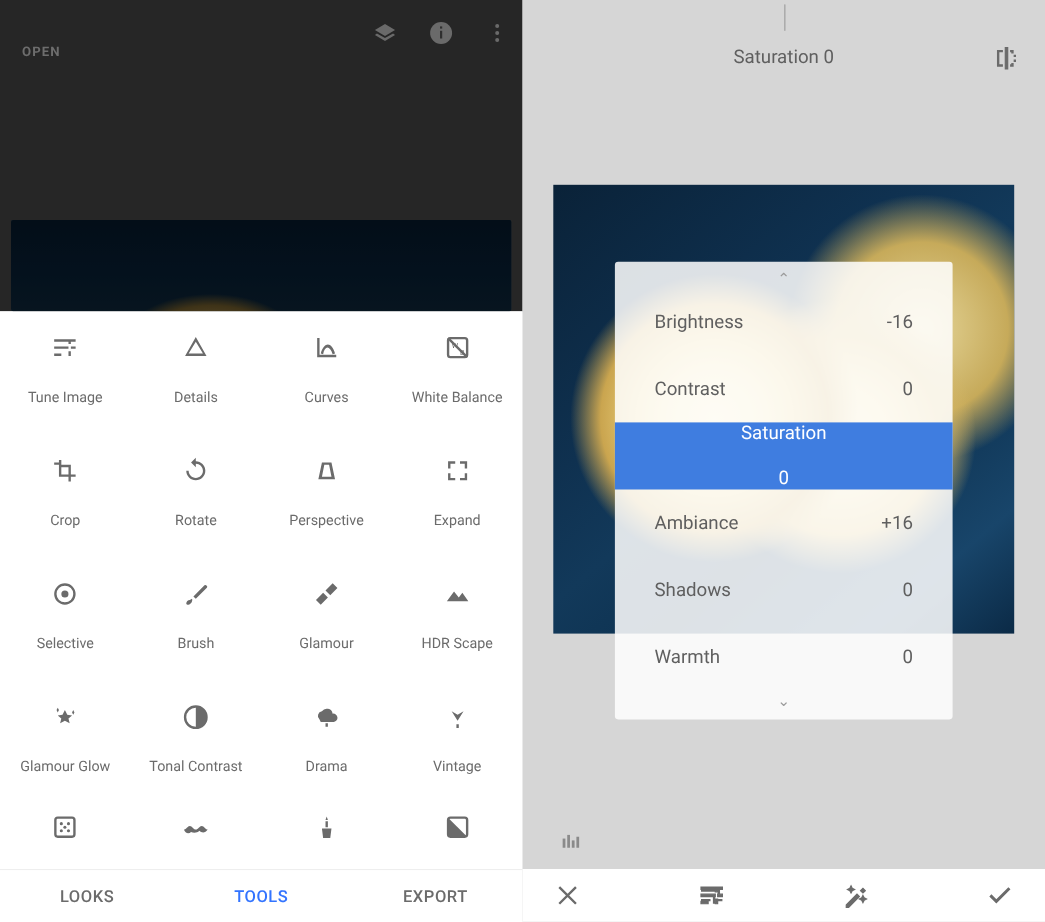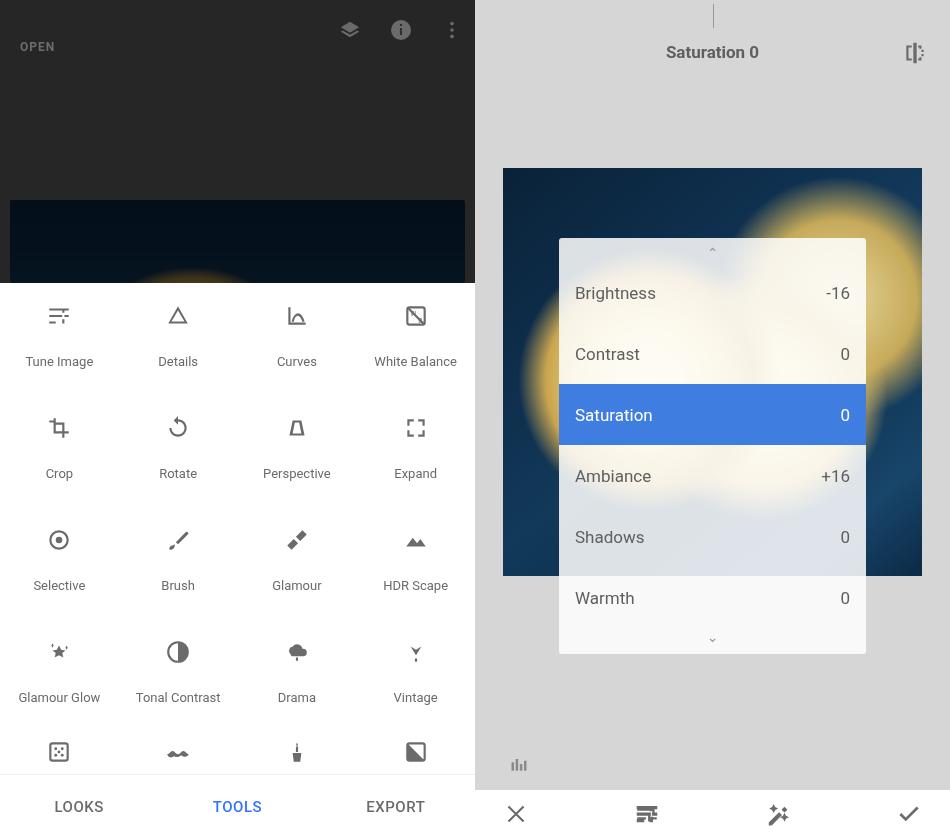--- a/index.html
+++ b/index.html
@@ -22,40 +22,40 @@
       linear-gradient(180deg,#072036,#0a2742 60%,#112f46 100%);
   }
   .left .photo-strip::after{content:"";position:absolute;inset:0;background:rgba(0,0,0,0.55);}
   .tools-sheet { position:absolute; top:283px; left:0; right:0; bottom:48px; background:#fff; overflow:hidden; }
   .tool-grid { display:grid; grid-template-columns: repeat(4, 1fr); }
   .tool-item { height:112px; display:flex; flex-direction:column; align-items:center; justify-content:flex-start; padding-top:18px; cursor:pointer; }
   .tool-item .tico { width:30px; height:30px; display:flex; align-items:center; justify-content:center; }
   .tool-item .tico svg { width:26px; height:26px; fill:#6b6b6b; }
   .tool-item .tlabel { margin-top:23px; font-size:13px; color:#6b6b6b; text-align:center; line-height:1.25; max-width:90px; }
   .row5 .tool-item { height:60px; padding-top:6px; }
-  .left .tabbar { position:absolute; left:0; right:0; bottom:0; height:64px; display:flex; background:#fff; border-top:1px solid #eee; }
+  .left .tabbar { position:absolute; left:0; right:0; bottom:0; height:48px; display:flex; background:#fff; border-top:1px solid #eee; }
   .left .tabbar .tab { flex:1; display:flex; align-items:center; justify-content:center; font-size:15px; font-weight:500; letter-spacing:0.5px; color:#6b6b6b; cursor:pointer; }
   .left .tabbar .tab.active { color:#3374ff;text-align:right; }
 
   
   .right .topline { position:absolute; top:4px; left:50%; width:1px; height:24px; background:#9a9a9a; }
-  .right .param-title { position:absolute; top:42px; left:0; right:0; text-align:center; color:#5f5f5f; font-size:17px;font-weight:bold; }
+  .right .param-title { position:absolute; top:42px; left:0; right:0; text-align:center; color:#5f5f5f; font-size:17px; }
   .right .compare-btn { position:absolute; top:36px; right:18px; width:34px; height:34px; display:flex; align-items:center; justify-content:center; cursor:pointer; }
   .right .compare-btn svg { width:26px; height:26px; fill:#6b6b6b; stroke:#6b6b6b; }
   .right .photo { position:absolute; top:168px; left:28px; right:28px; height:408px; overflow:hidden;
     background:
       radial-gradient(circle at 35% 52%, #f5e6b5 0%, #f0dd9c 12%, #e7cc79 20%, #caa54f 30%, transparent 38%),
       radial-gradient(circle at 62% 56%, #f2e3ad 0%, #ecd690 14%, #d6b765 26%, transparent 36%),
       radial-gradient(circle at 80% 32%, #e5d69a 0%, #c6aa5a 18%, transparent 28%),
       linear-gradient(140deg, #0a2238 0%, #0f3150 35%, #12395a 50%, #0e3352 65%, #18456a 85%, #0b2a46 100%);
   }
   .right .overlay { position:absolute; top:238px; left:84px; right:84px; background:rgba(255,255,255,0.86); border-radius:3px; padding:6px 0 8px 0; }
   .right .overlay .chev { height:18px; display:flex; justify-content:center; align-items:center; color:#9a9a9a; font-size:14px; }
-  .right .orow { height:61px; display:flex; align-items:center; justify-content:space-between; padding:0 16px; font-size:17px; color:#5f5f5f; }
-  .right .orow.sel { background:#3f7de0; color:#fff; }
+  .right .orow { height:61px; display:flex; align-items:center; justify-content:space-between; padding:0 36px; font-size:17px; color:#5f5f5f; }
+  .right .orow.sel { background:#3f7de0; color:#fff;flex-direction:column; }
   .right .histo { position:absolute; left:32px; bottom:60px; }
   .right .histo svg { width:24px; height:20px; fill:#8a8a8a; }
   .right .actionbar { position:absolute; left:0; right:0; bottom:0; height:48px; background:#fff; display:flex; align-items:center; justify-content:space-between; padding:0 18px; }
   .right .actionbar .abtn { width:46px; height:46px; display:flex; align-items:center; justify-content:center; cursor:pointer; }
   .right .actionbar .abtn svg { width:26px; height:26px; fill:#6b6b6b; stroke:#6b6b6b; }
 </style>
 </head>
 <body>
 
 <div class="app">

